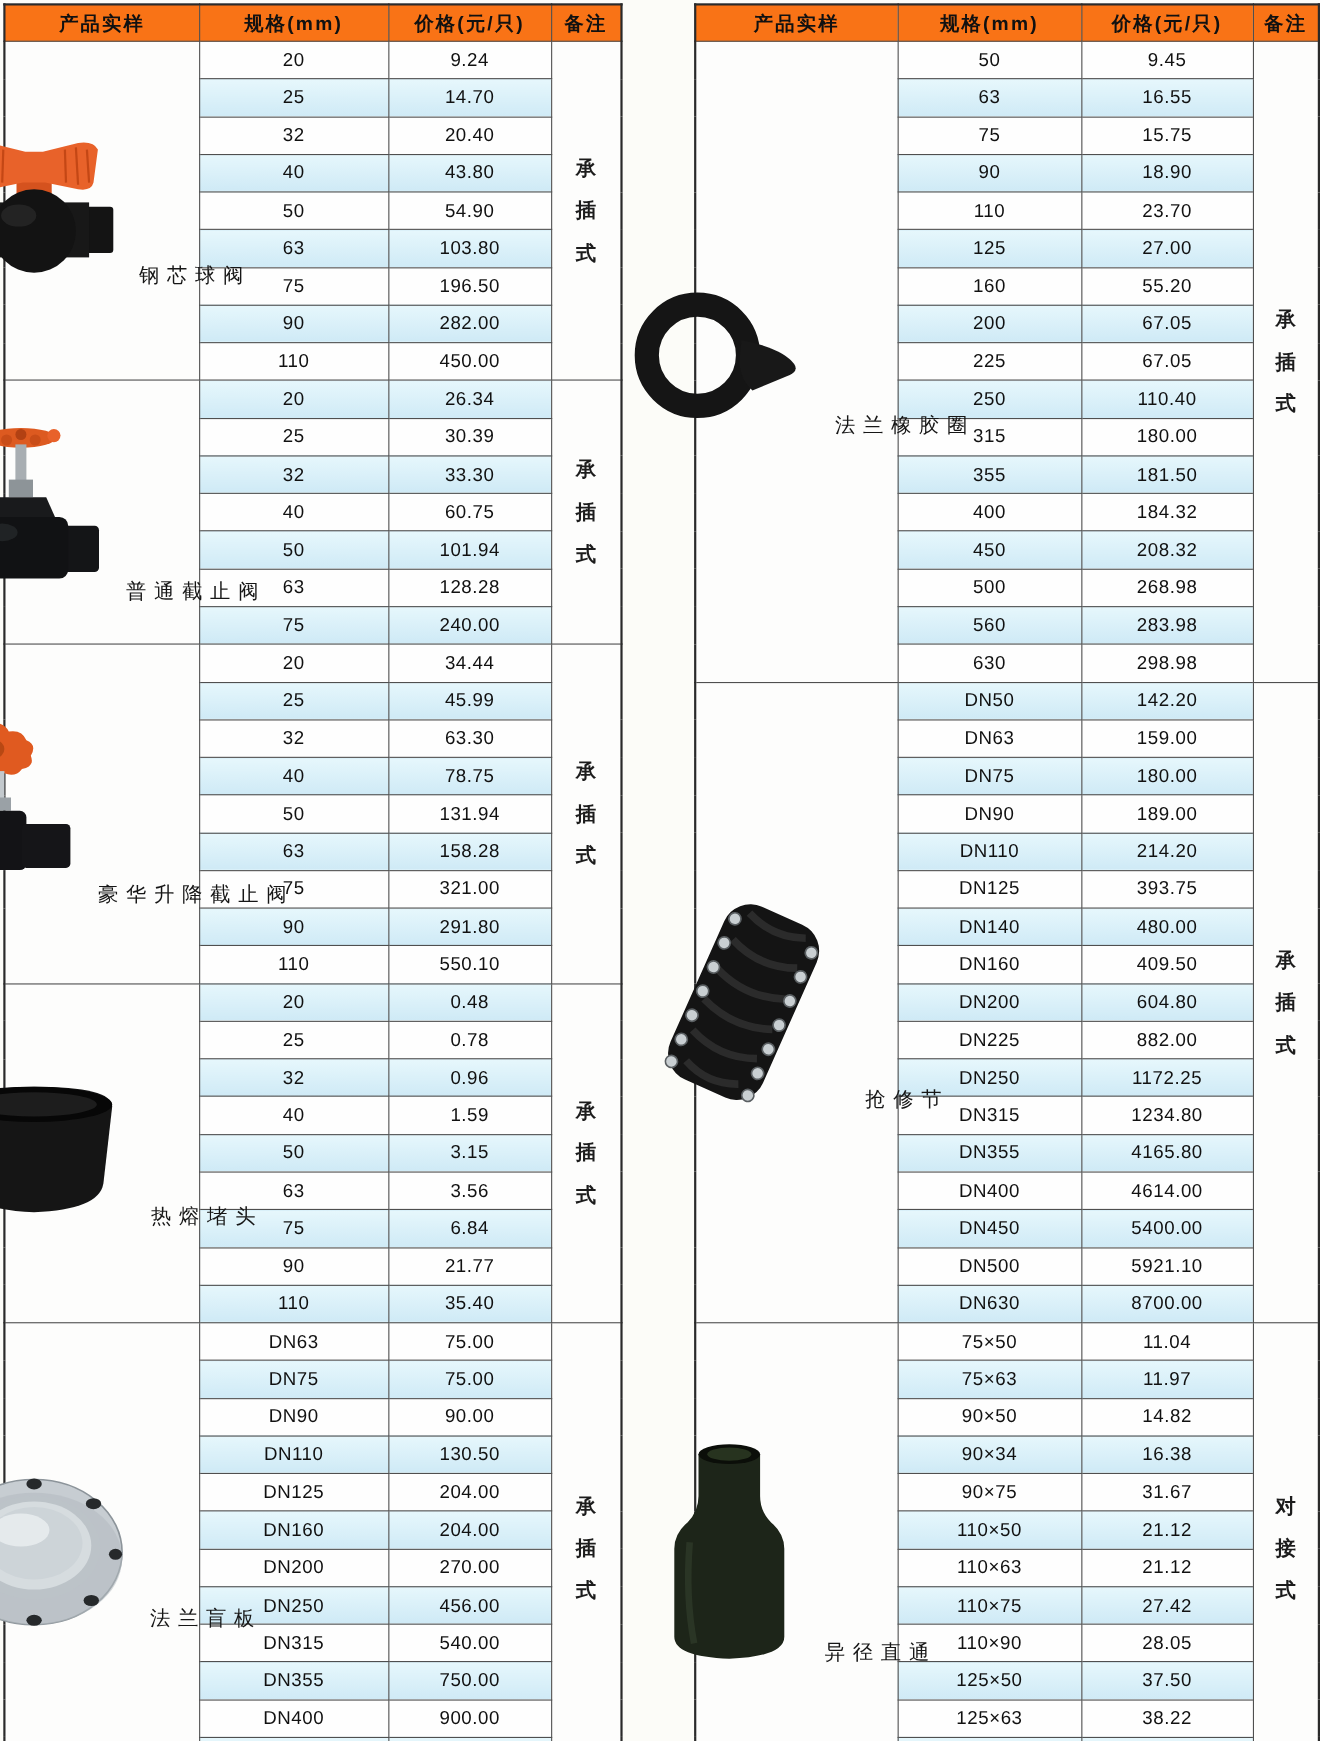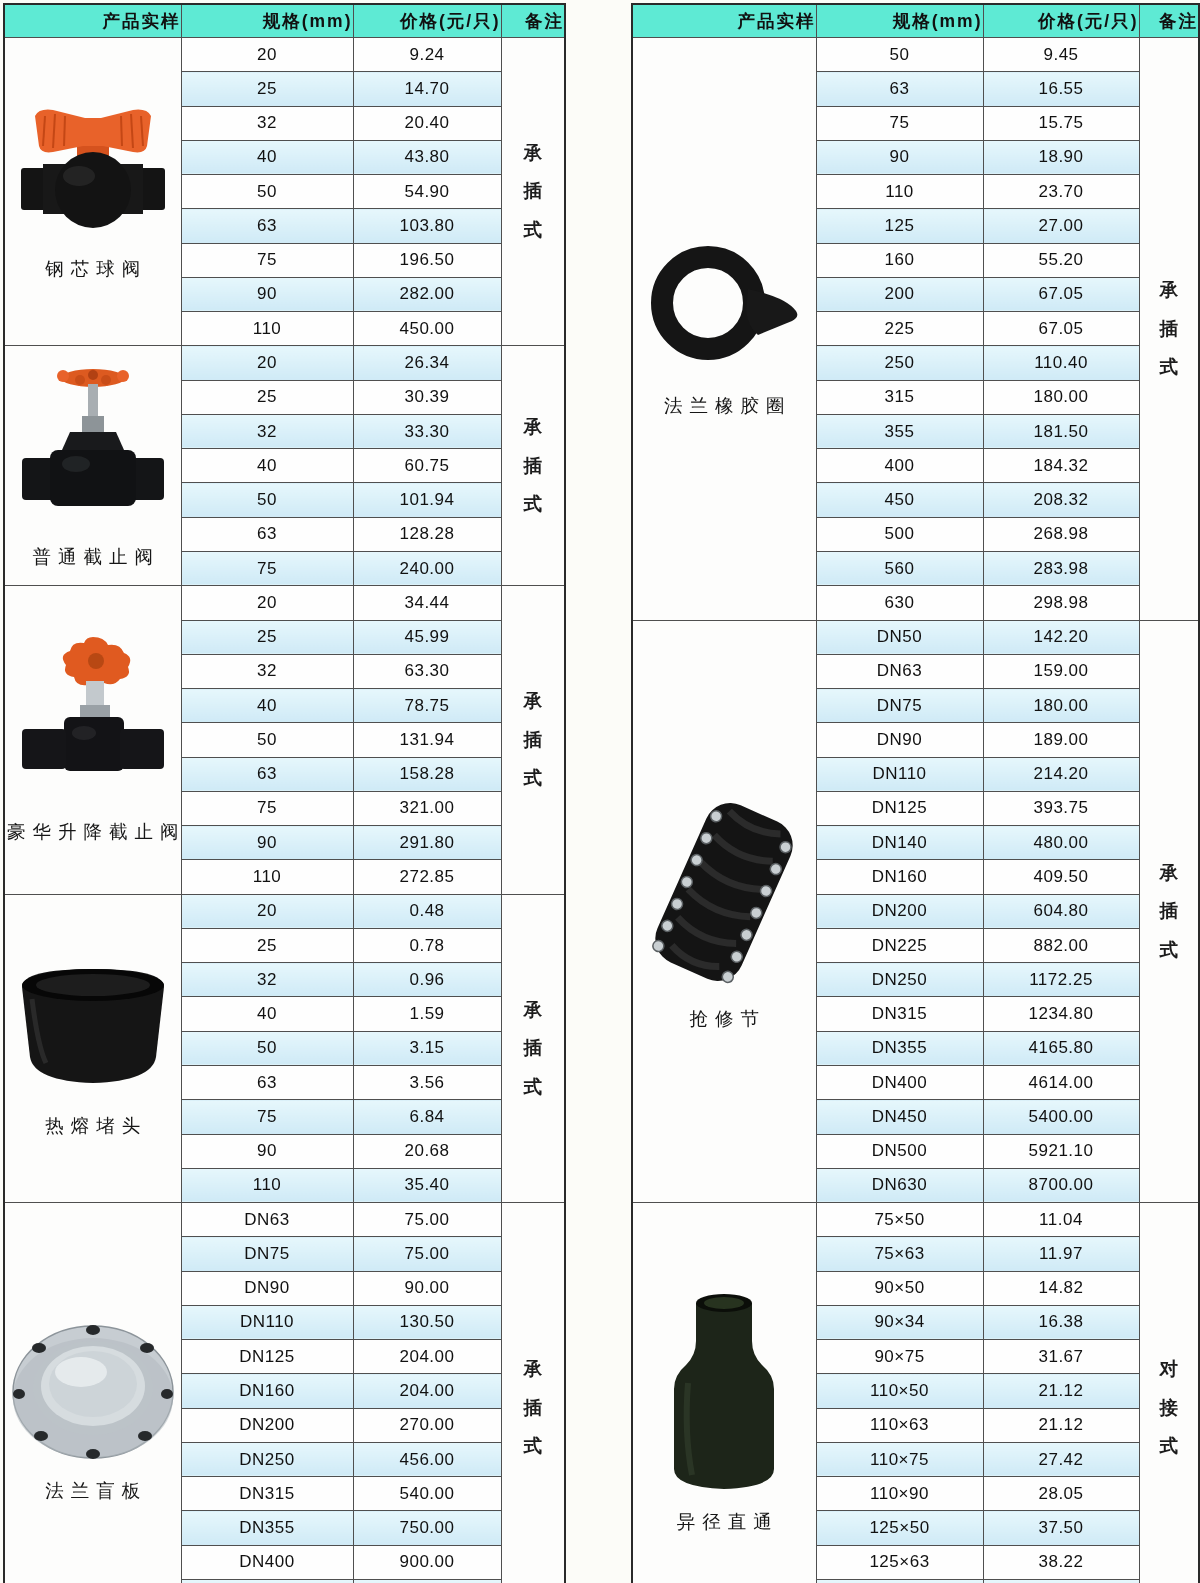--- a/index.html
+++ b/index.html
@@ -20,32 +20,32 @@
   }
   table.price-table.left{left:3px;width:561px;}
   table.price-table.right{left:631px;width:567px;}
   .price-table th,.price-table td{
     border:1px solid #4f4f4f;
     padding:0;margin:0;
     text-align:center;vertical-align:middle;
     font-size:17px;
   }
   .price-table th{
-    height:32px;font-weight:bold;font-size:17.5px;letter-spacing:2px;background:#5eead4;text-align:right;
+    height:32px;font-weight:bold;font-size:17.5px;letter-spacing:2px;background:#f97316;
   }
   .price-table td.spec-cell,.price-table td.price-cell{
     height:33.27px;background:#fefefe;letter-spacing:0.5px;
   }
   .price-table tr.stripe td.spec-cell,
   .price-table tr.stripe td.price-cell{
     background:linear-gradient(180deg,#e6f7fc 0%,#cfeaf6 100%);
   }
   td.product-cell{background:#fdfdfc;}
   td.note-cell{background:#fdfdfc;}
-  .pwrap{display:flex;flex-direction:column;align-items:center;justify-content:center;gap:14px;}
+  .pwrap{display:flex;flex-direction:row;align-items:flex-end;justify-content:center;gap:14px;}
   .plabel{font-size:18.5px;letter-spacing:7px;white-space:nowrap;text-indent:7px;color:#161616;}
   .vnote{display:flex;flex-direction:column;align-items:center;gap:20px;}
   .vnote span{display:block;font-size:18.5px;font-weight:bold;color:#1c1c1c;line-height:1;}
   .pimg svg{display:block;}
 </style>
 </head>
 <body>
 
 <div class="page">
   <table class="price-table left">
@@ -239,21 +239,21 @@
         <tr>
           <td class="spec-cell">75</td>
           <td class="price-cell">321.00</td>
         </tr>
         <tr class="stripe">
           <td class="spec-cell">90</td>
           <td class="price-cell">291.80</td>
         </tr>
         <tr>
           <td class="spec-cell">110</td>
-          <td class="price-cell">272.85</td>
+          <td class="price-cell">550.10</td>
         </tr>
         <tr class="stripe">
           <td class="product-cell" rowspan="9">
             <div class="pwrap">
               <div class="pimg">
                 <svg width="170" height="140" viewBox="0 0 170 140">
                   <path d="M14 28 L22 98 Q26 122 85 124 Q144 122 148 98 L156 28 Q156 10 85 10 Q14 10 14 28 Z" fill="#151515"></path>
                   <ellipse cx="85" cy="26" rx="71" ry="16" fill="#070707"></ellipse>
                   <ellipse cx="85" cy="26" rx="57" ry="11" fill="#1d1d1d"></ellipse>
                   <path d="M24 40 Q30 88 38 104" stroke="#2e2e2e" stroke-width="5" fill="none" opacity="0.8"></path>
@@ -291,21 +291,21 @@
         <tr>
           <td class="spec-cell">63</td>
           <td class="price-cell">3.56</td>
         </tr>
         <tr class="stripe">
           <td class="spec-cell">75</td>
           <td class="price-cell">6.84</td>
         </tr>
         <tr>
           <td class="spec-cell">90</td>
-          <td class="price-cell">20.68</td>
+          <td class="price-cell">21.77</td>
         </tr>
         <tr class="stripe">
           <td class="spec-cell">110</td>
           <td class="price-cell">35.40</td>
         </tr>
         <tr>
           <td class="product-cell" rowspan="12">
             <div class="pwrap">
               <div class="pimg">
                 <svg width="168" height="150" viewBox="0 0 168 150">

